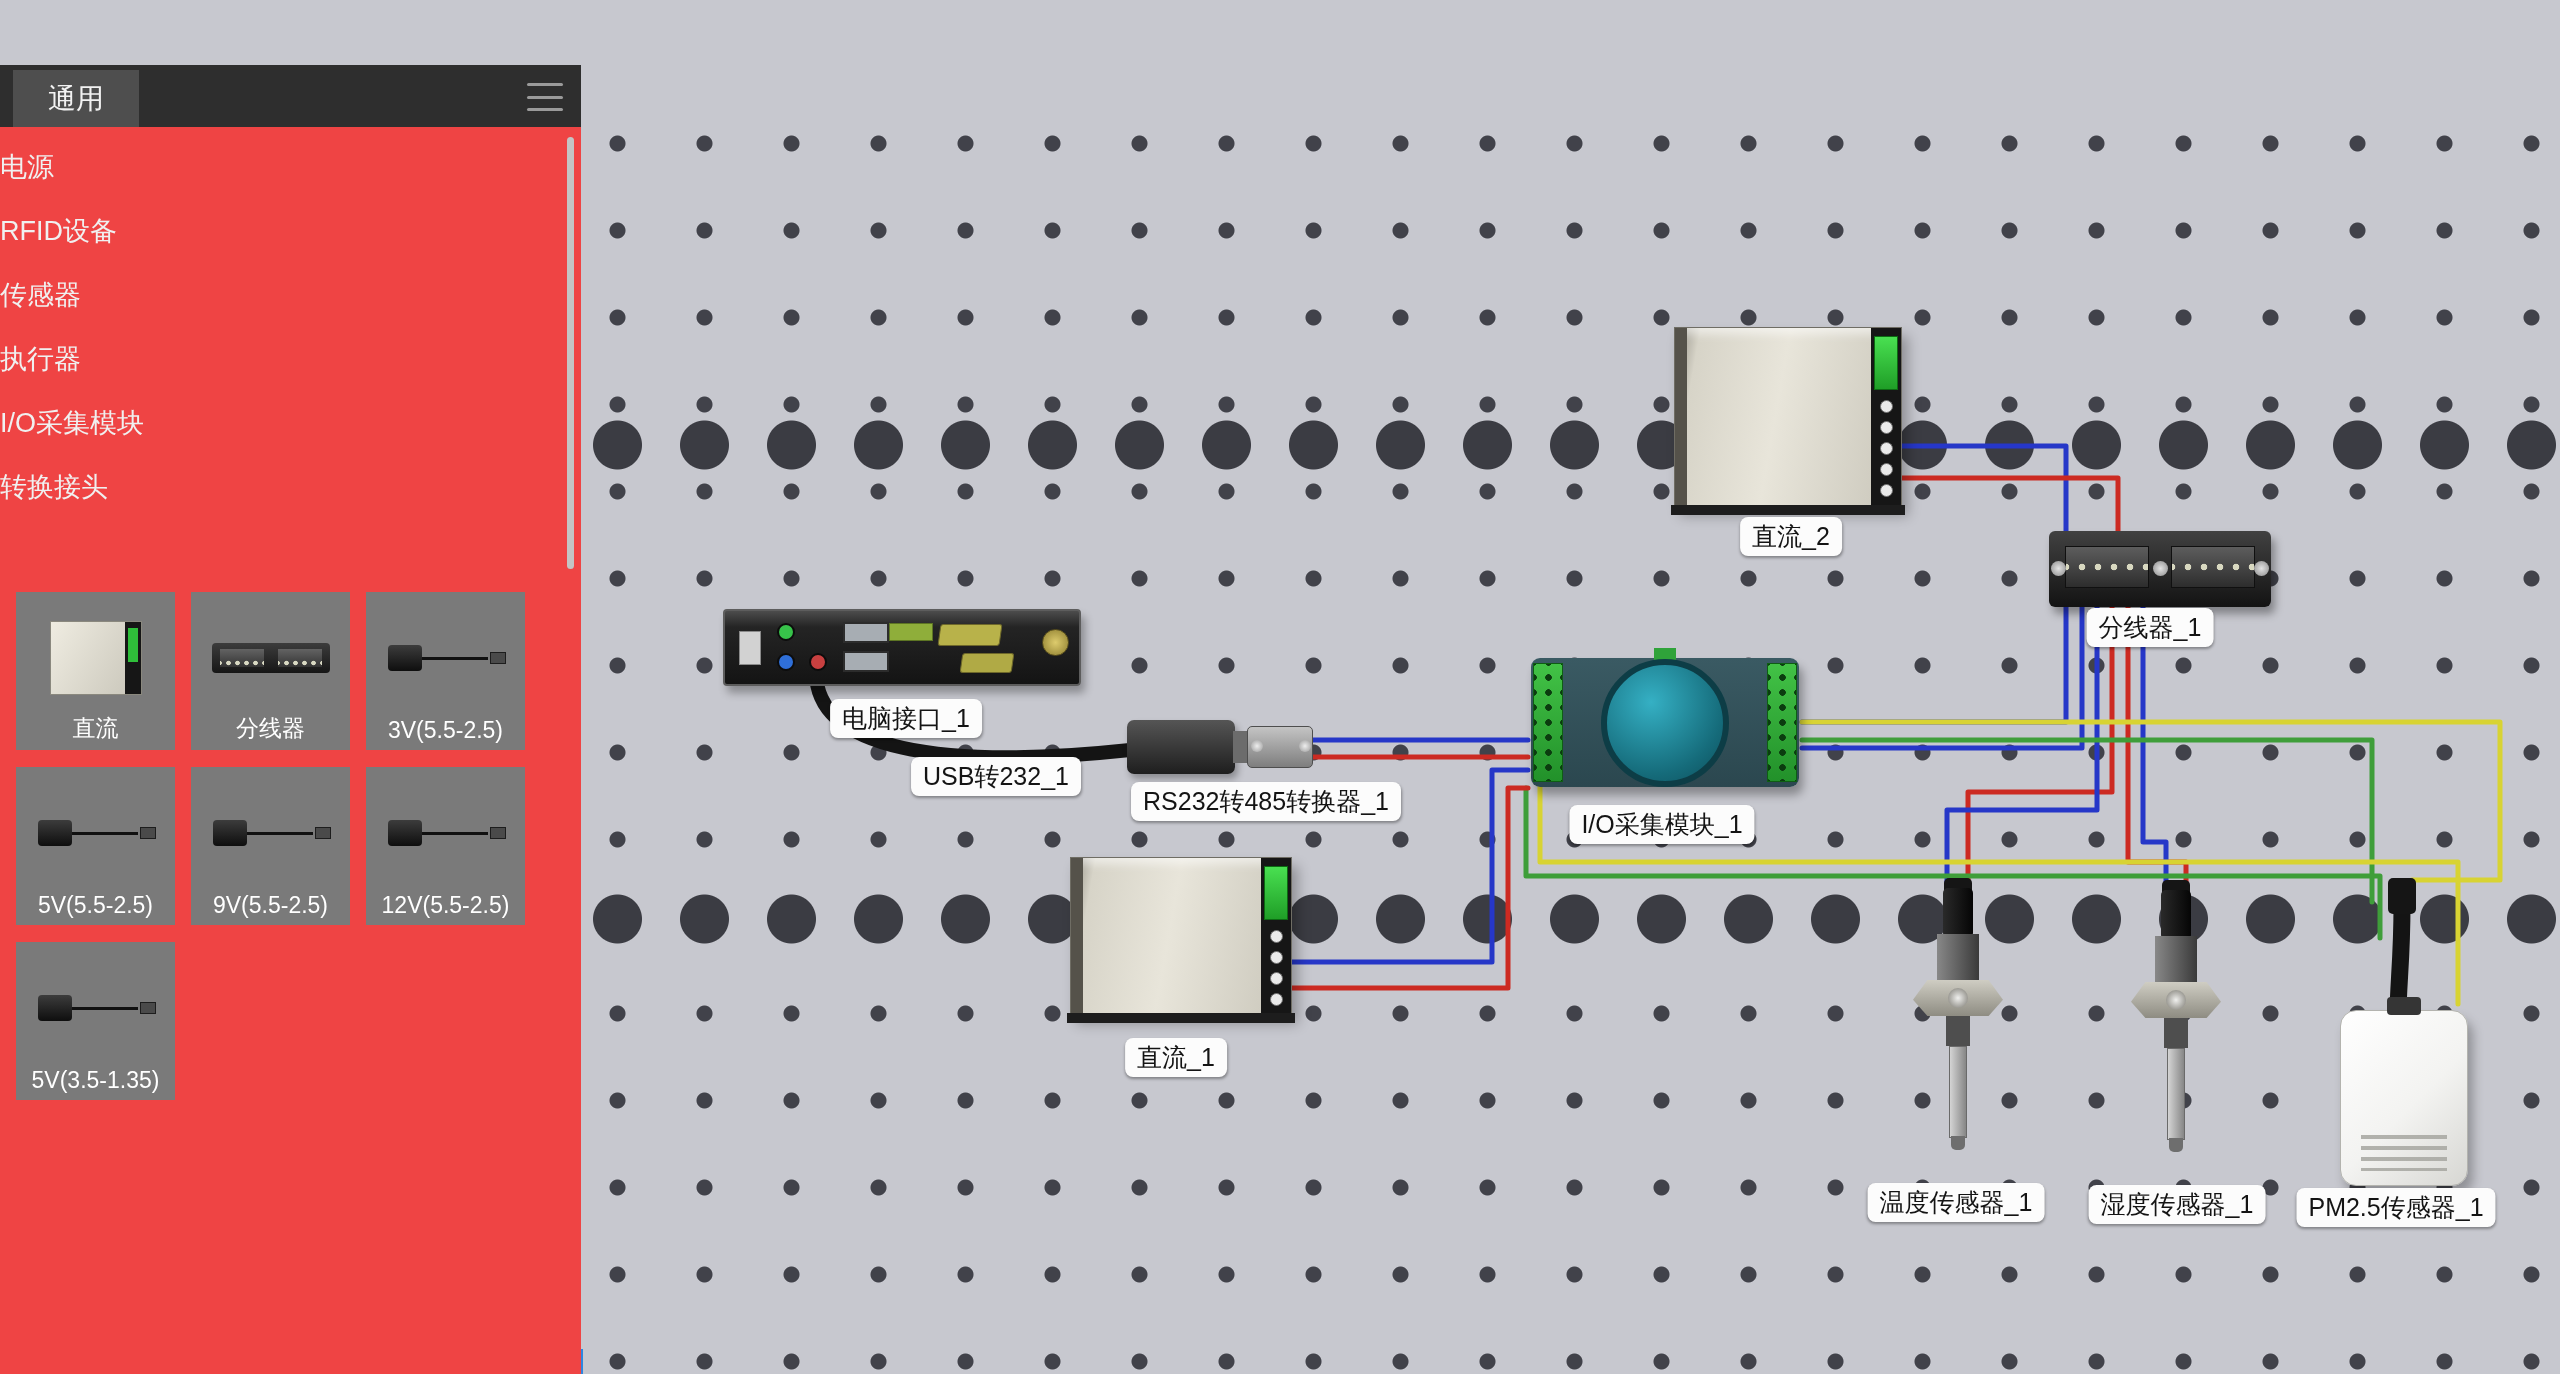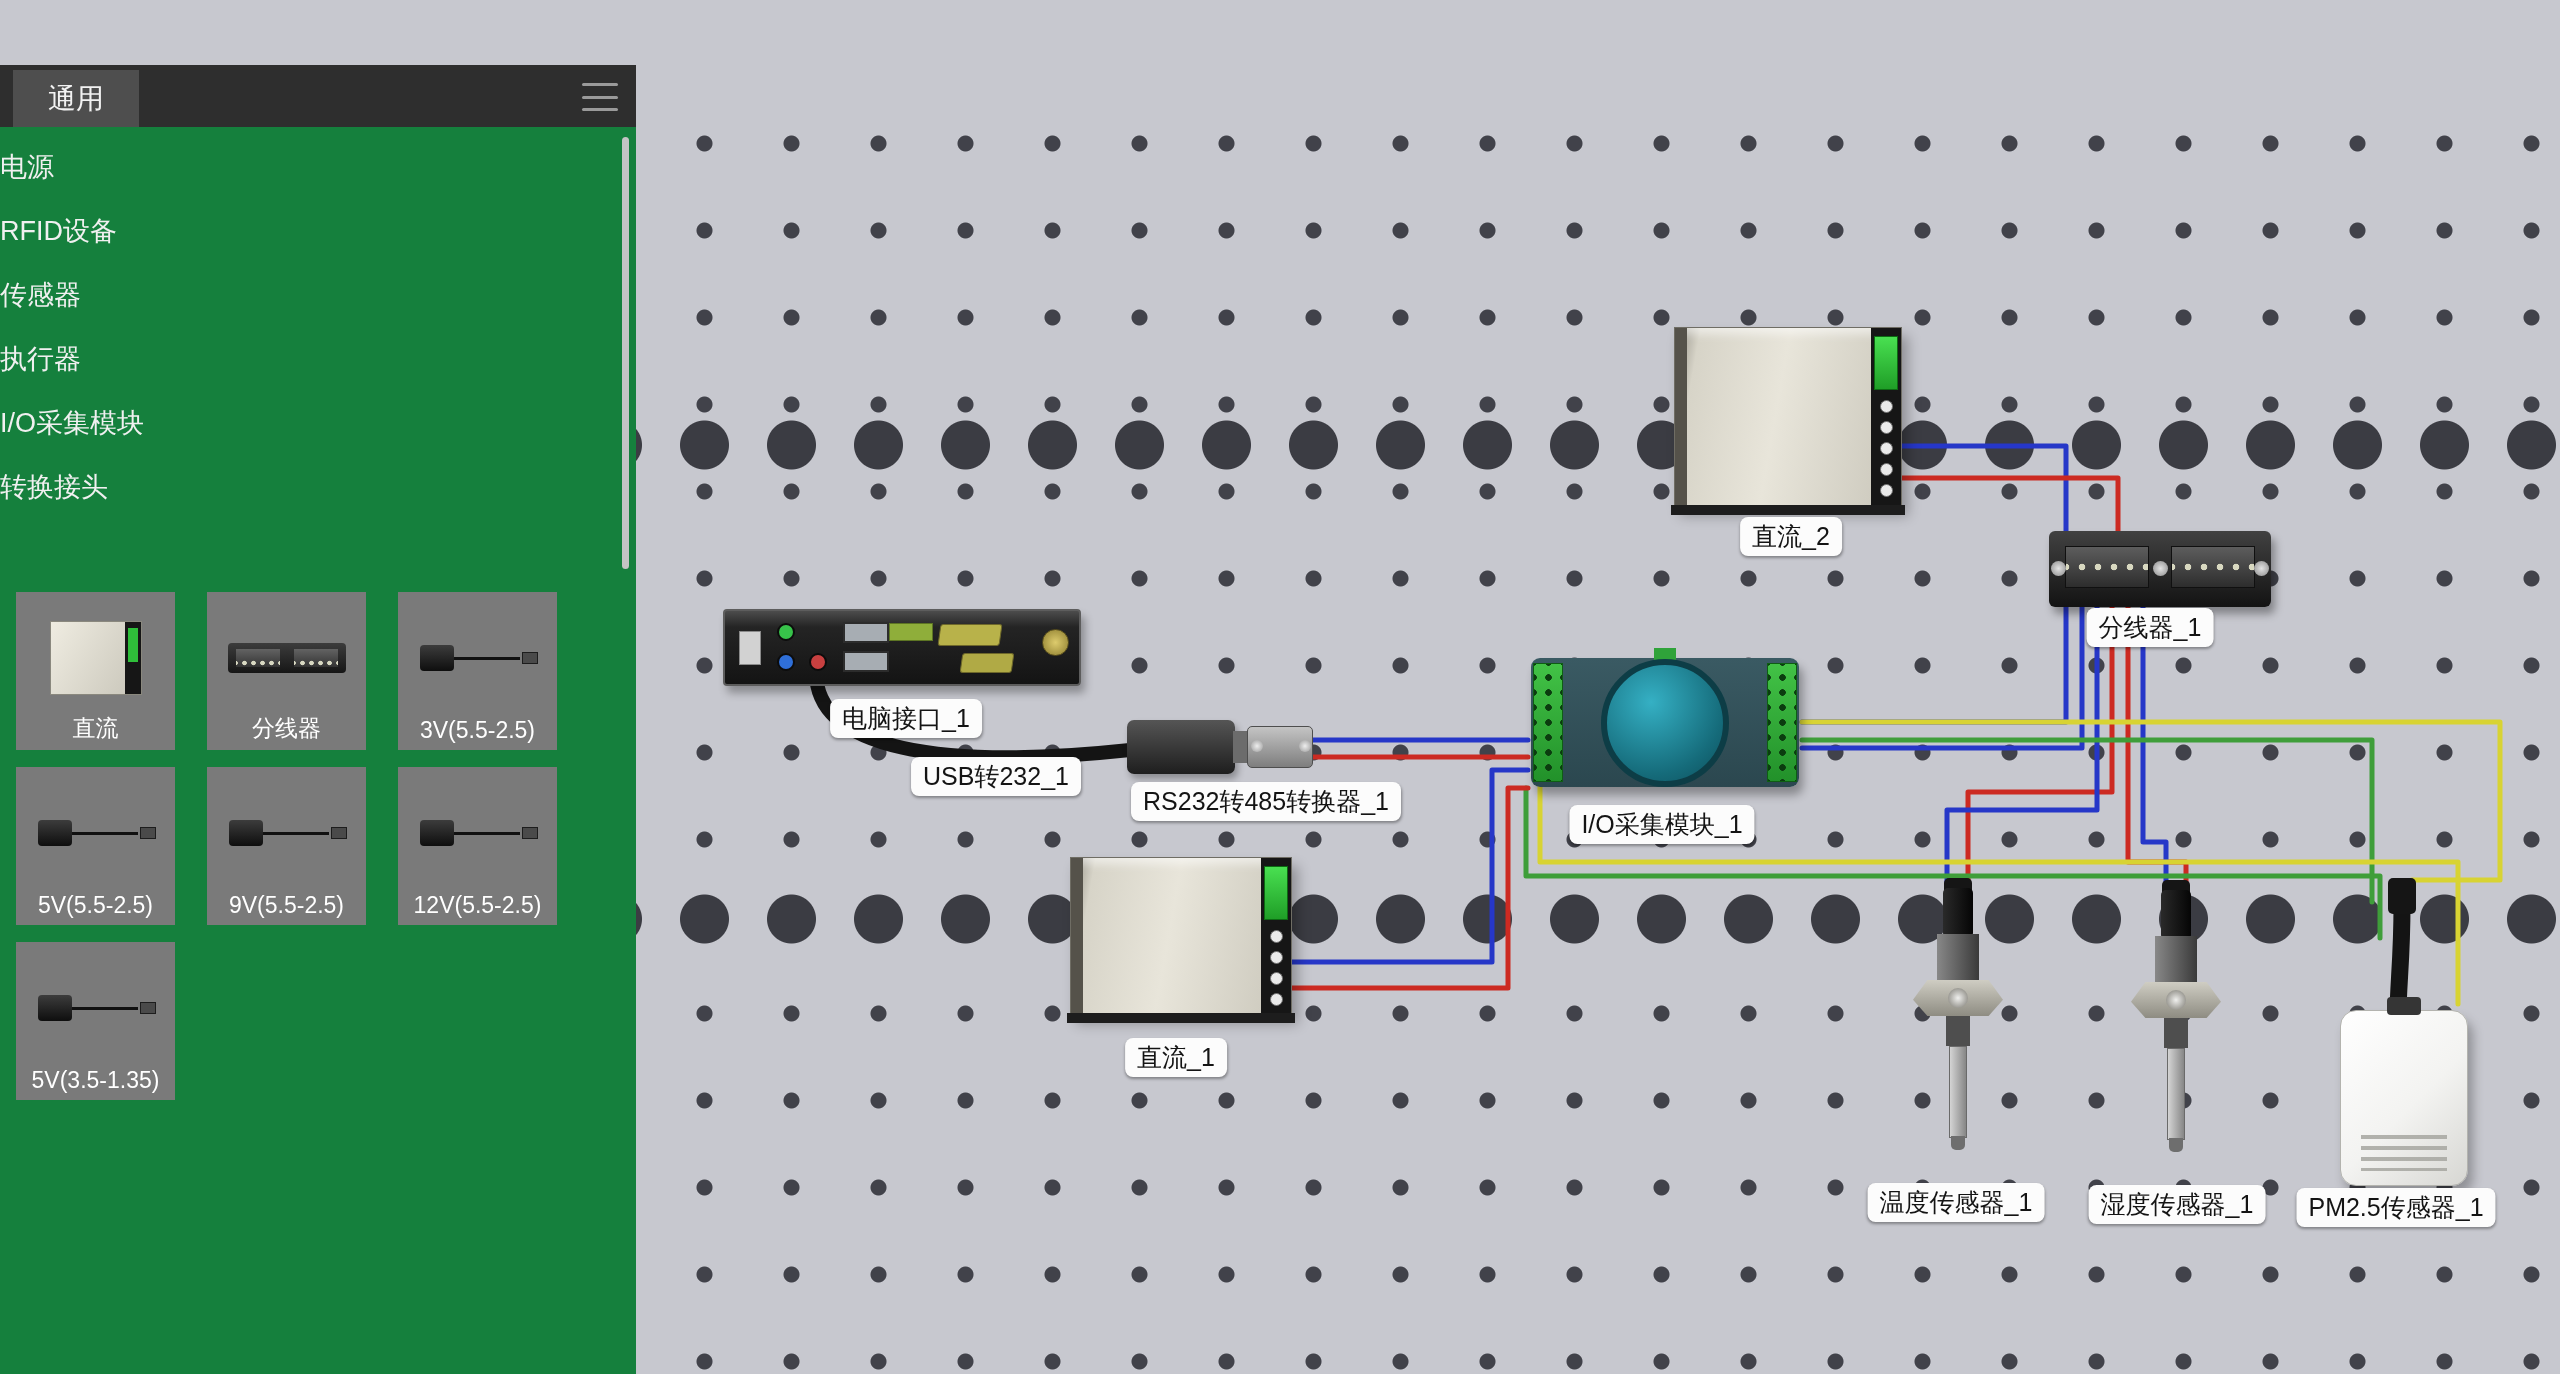--- a/index.html
+++ b/index.html
@@ -11,30 +11,30 @@
   .stage{position:relative;width:2560px;height:1374px;overflow:hidden}
 
   
   .topbar{position:absolute;left:0;top:0;right:0;height:65px;background:#0c0c0c;display:flex;align-items:center;z-index:20}
   .topbar h1{color:#fff;font-size:36px;font-weight:bold;margin-left:30px;letter-spacing:1px;white-space:nowrap}
   .topbar-icons{margin-left:auto;margin-right:26px;display:flex;gap:26px}
   .tb-btn{width:58px;height:54px;background:transparent;border:none;cursor:pointer;padding:2px}
   .tb-btn svg{width:100%;height:100%}
 
   
-  .sidebar{position:absolute;left:0;top:65px;width:636px;bottom:0;background:#15803d;z-index:15}
+  .sidebar{position:absolute;left:0;top:65px;width:581px;bottom:0;background:#ef4444;z-index:15}
   .side-tabs{position:relative;height:62px;background:#2e2e2e}
   .tab{position:absolute;left:13px;top:5px;width:126px;height:57px;line-height:57px;text-align:center;
        background:#4e4e4e;color:#f2f2f2;font-size:28px;cursor:pointer}
   .hamburger{position:absolute;right:18px;top:18px;width:36px;height:28px;cursor:pointer;display:flex;flex-direction:column;justify-content:space-between}
   .hamburger i{display:block;height:3px;background:#9a9a9a;border-radius:2px}
   .cats{list-style:none;margin-top:8px}
   .cats li{height:64px;display:flex;align-items:center;color:#f0f0f0;font-size:27px;cursor:pointer}
   .side-scrollbar{position:absolute;right:7px;top:72px;width:7px;height:432px;background:#c4c4c4;border-radius:4px;cursor:pointer}
-  .tiles{position:absolute;left:16px;top:527px;display:grid;grid-template-columns:repeat(3,159px);grid-auto-rows:158px;gap:17px 32px}
+  .tiles{position:absolute;left:16px;top:527px;display:grid;grid-template-columns:repeat(3,159px);grid-auto-rows:158px;gap:17px 16px}
   .tile{position:relative;background:#7a7a7a;cursor:pointer;display:flex;align-items:center;justify-content:center}
   .tile-label{position:absolute;bottom:6px;left:0;right:0;text-align:center;color:#fff;font-size:23px;white-space:nowrap}
   .thumb{position:relative;margin-bottom:26px}
   
   .psu-thumb{width:92px;height:74px;background:linear-gradient(120deg,#efece1,#c8c5b9);border:1px solid #8a887e}
   .psu-thumb::before{content:"";position:absolute;right:0;top:0;bottom:0;width:16px;background:#161616}
   .psu-thumb::after{content:"";position:absolute;right:3px;top:6px;width:10px;height:34px;background:#2fbf3a}
   
   .socket-thumb{width:72px;height:72px;background:#f6f6f4;border-radius:8px;border:1px solid #c9c9c9}
   .socket-thumb::before{content:"";position:absolute;left:22px;top:14px;width:4px;height:15px;background:#9a9a9a;

